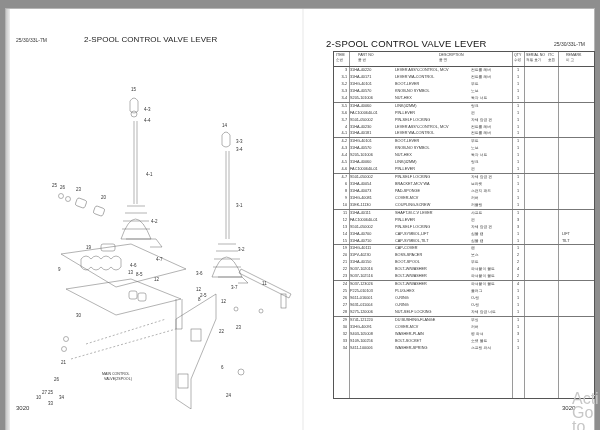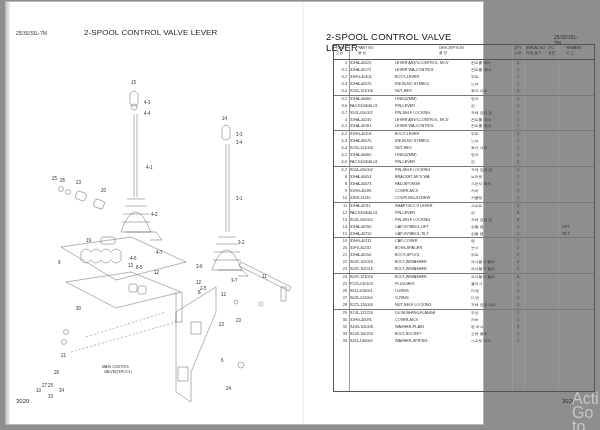--- a/index.html
+++ b/index.html
@@ -2,21 +2,21 @@
 <html><head>
 <meta charset="utf-8">
 <style>
   html, body { margin:0; padding:0; }
   body {
     width:600px; height:430px; overflow:hidden; position:relative;
     background:#8e8e8e;
     font-family:"Liberation Sans", sans-serif;
   }
   .page {
-    position:absolute; top:2px; left:6px; width:477px; height:422px;
+    position:absolute; top:9px; left:6px; width:588px; height:422px;
     background:#ffffff;
     box-shadow: 0 0 0 1px #b5b5b5;
   }
   .binding-strip {
     position:absolute; left:0; top:0; width:4px; height:100%;
     background:linear-gradient(to right,#c9c9c9,#eeeeee);
   }
   .gutter {
     position:absolute; left:296px; top:0; width:2px; height:100%;
     background:#f3f3f3;

